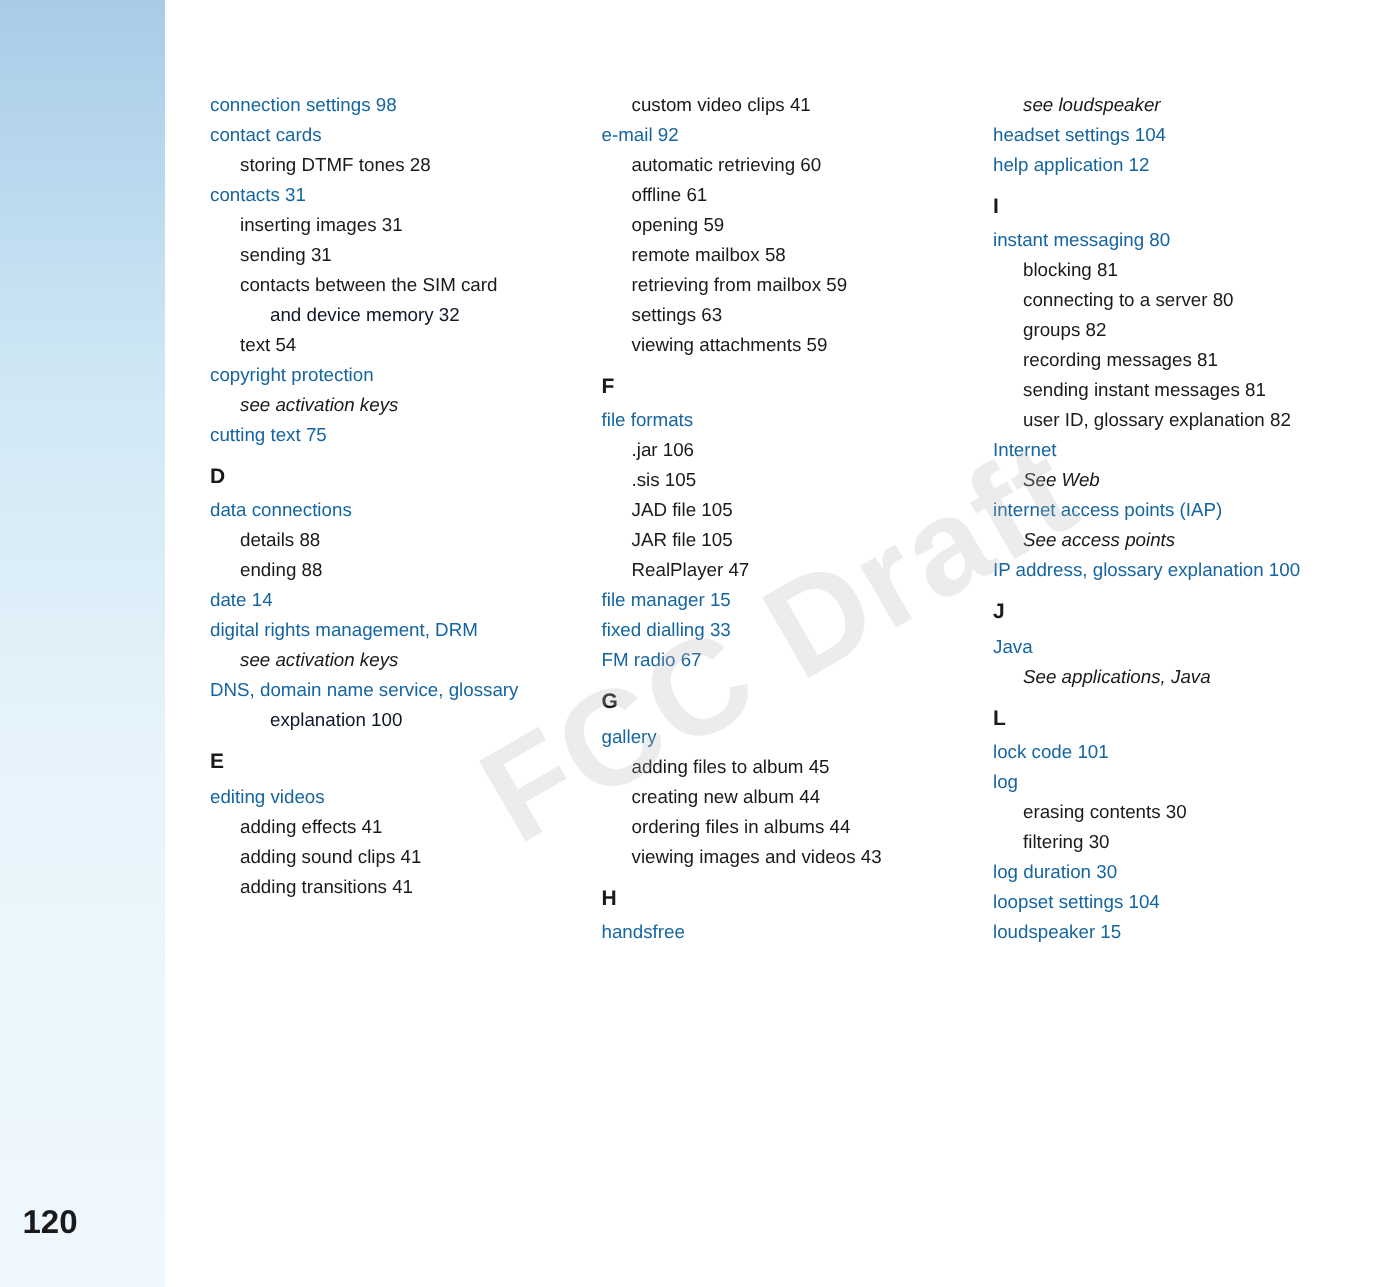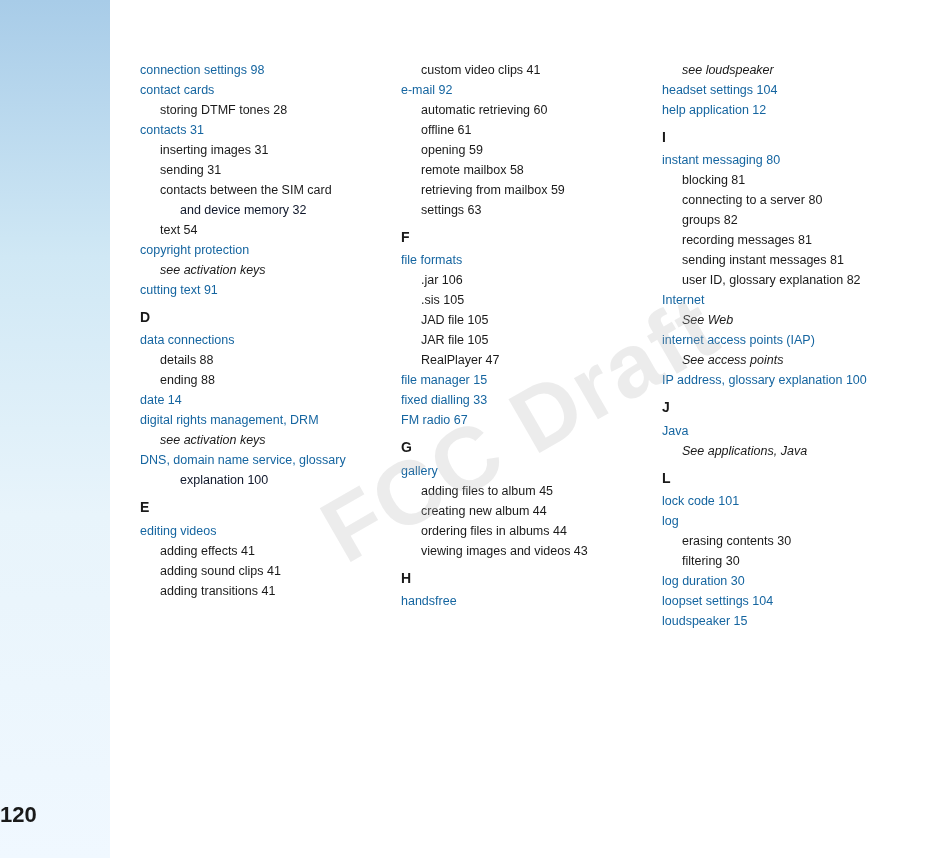--- a/index.html
+++ b/index.html
@@ -15,20 +15,21 @@
 
     .left-sidebar {
       width: 110px;
       height: 858px;
       background: linear-gradient(to bottom, #a8cce8 0%, #d0e8f5 30%, #e8f4fb 60%, #f0f8ff 100%);
       display: flex;
       flex-direction: column;
       align-items: flex-start;
       justify-content: flex-end;
       padding-bottom: 30px;
+      padding-left: 15px;
       flex-shrink: 0;
     }
 
     .page-number {
       font-size: 22px;
       font-weight: bold;
       color: #1a1a1a;
     }
 
     .main-content {
@@ -113,21 +114,21 @@
         <div class="index-entry main-term">contact cards</div>
         <div class="index-entry sub-term">storing DTMF tones  28</div>
         <div class="index-entry main-term">contacts  31</div>
         <div class="index-entry sub-term">inserting images  31</div>
         <div class="index-entry sub-term">sending  31</div>
         <div class="index-entry sub-term">contacts between the SIM card</div>
         <div class="index-entry sub-sub-term">and device memory  32</div>
         <div class="index-entry sub-term">text  54</div>
         <div class="index-entry main-term">copyright protection</div>
         <div class="index-entry sub-term"><em>see activation keys</em></div>
-        <div class="index-entry main-term">cutting text  91</div>
+        <div class="index-entry main-term">cutting text  75</div>
         <div class="index-entry section-letter">D</div>
         <div class="index-entry main-term">data connections</div>
         <div class="index-entry sub-term">details  88</div>
         <div class="index-entry sub-term">ending  88</div>
         <div class="index-entry main-term">date  14</div>
         <div class="index-entry main-term">digital rights management, DRM</div>
         <div class="index-entry sub-term"><em>see activation keys</em></div>
         <div class="index-entry main-term">DNS, domain name service, glossary</div>
         <div class="index-entry sub-sub-term">explanation  100</div>
         <div class="index-entry section-letter">E</div>
@@ -138,20 +139,21 @@
       </div>
       <div class="col">
         <div class="index-entry sub-term">custom video clips  41</div>
         <div class="index-entry main-term">e-mail  92</div>
         <div class="index-entry sub-term">automatic retrieving  60</div>
         <div class="index-entry sub-term">offline  61</div>
         <div class="index-entry sub-term">opening  59</div>
         <div class="index-entry sub-term">remote mailbox  58</div>
         <div class="index-entry sub-term">retrieving from mailbox  59</div>
         <div class="index-entry sub-term">settings  63</div>
+        <div class="index-entry sub-term">viewing attachments  59</div>
         <div class="index-entry section-letter">F</div>
         <div class="index-entry main-term">file formats</div>
         <div class="index-entry sub-term">.jar  106</div>
         <div class="index-entry sub-term">.sis  105</div>
         <div class="index-entry sub-term">JAD file  105</div>
         <div class="index-entry sub-term">JAR file  105</div>
         <div class="index-entry sub-term">RealPlayer  47</div>
         <div class="index-entry main-term">file manager  15</div>
         <div class="index-entry main-term">fixed dialling  33</div>
         <div class="index-entry main-term">FM radio  67</div>

